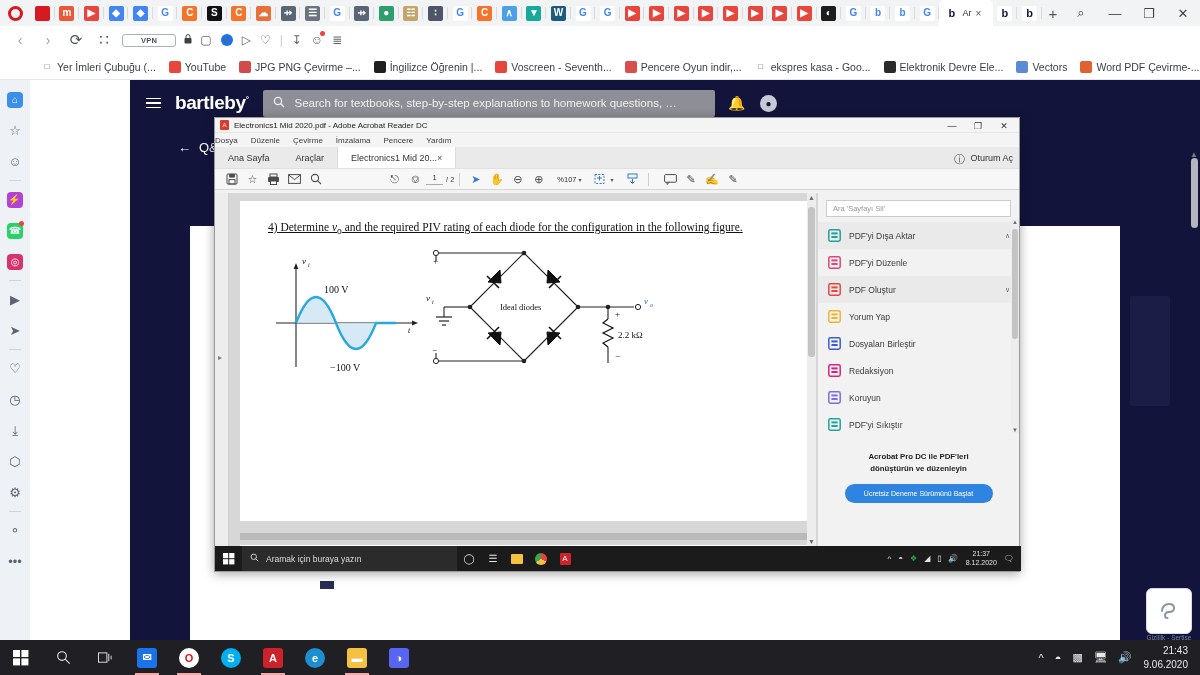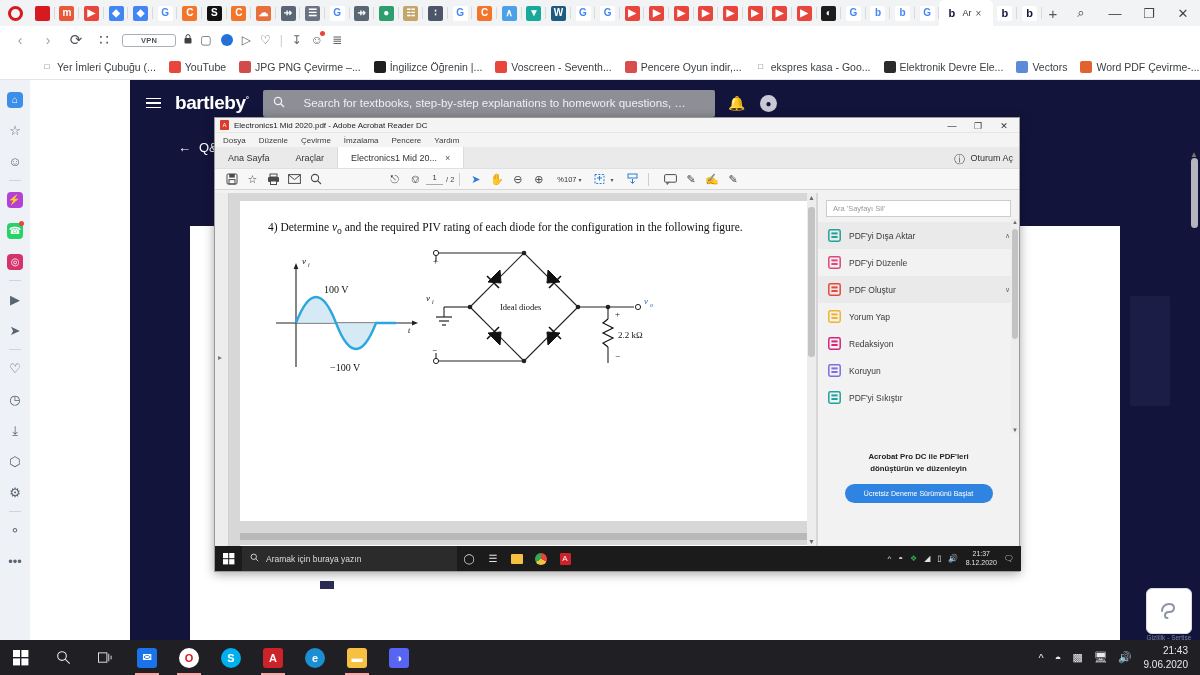--- a/index.html
+++ b/index.html
@@ -95,21 +95,21 @@
   .bt-header {
     position:absolute; left:100px; top:0px; width:1070px; height:46px;
     background:#13143c; display:flex; align-items:center; padding:0 16px; gap:14px;
   }
   .hamb { display:flex;flex-direction:column;gap:3px; }
   .hamb i{display:block;width:15px;height:1.6px;background:#fff;}
   .brand { color:#fff; font-size:19px; font-weight:bold; letter-spacing:-0.4px;}
   .brand sup{font-size:8px; vertical-align:super;}
   .searchbox {
     flex:1; max-width:452px; height:27px; background:#8e8e96; border-radius:2px;
-    display:flex; align-items:center; gap:19px; padding:0 10px; color:#efeff2; font-size:11.5px;
+    display:flex; align-items:center; gap:10px; padding:0 10px; color:#efeff2; font-size:11.5px;
   }
   .askbtn {
     margin-left:auto; background:#137a53; color:#fff; height:27px; border-radius:2px;
     display:flex; align-items:center; gap:7px; padding:0 12px; font-size:12px; font-weight:bold;
   }
   .hdr-ico{color:#c9c9d6;font-size:14px;}
   .hdr-avatar{width:17px;height:17px;border-radius:50%;background:#c9c9d6;display:flex;
      align-items:center;justify-content:center;font-size:10px;color:#13143c;}
 
   .bt-body{position:absolute;left:100px;top:46px;width:1070px;height:549px;background:#13143c;}
@@ -137,45 +137,45 @@
     background:#f2f2f2; border:1px solid #9a9a9a;
     box-shadow:0 2px 10px rgba(0,0,0,.35);
   }
   .acro-title{height:15px;background:#f4f4f4;display:flex;align-items:center;padding:0 5px;gap:5px;
      border-bottom:1px solid #e6e6e6;}
   .acro-title .pdfico{width:9px;height:10px;background:#dc3d2a;color:#fff;font-size:6px;
      display:flex;align-items:center;justify-content:center;border-radius:1px;}
   .acro-title .ttxt{font-size:8px;color:#1a1a1a;}
   .acro-win{position:absolute;right:2px;top:0;display:flex;gap:0;}
   .acro-win span{width:26px;height:15px;display:flex;align-items:center;justify-content:center;font-size:9px;color:#333;}
-  .acro-menu{height:14px;display:flex;align-items:center;gap:13px;padding-left:8px;background:#f4f4f4;}
+  .acro-menu{height:14px;display:flex;align-items:center;gap:13px;padding-left:0;background:#f4f4f4;}
   .acro-menu span{font-size:8px;color:#3a3a3a;}
   .acro-tabs{height:21px;background:#eaeaea;display:flex;align-items:flex-end;}
   .acro-tab{height:21px;display:flex;align-items:center;padding:0 13px;font-size:9px;color:#333;}
-  .acro-tab.doc{background:#fff;gap:8px;border-left:1px solid #dcdcdc;border-right:1px solid #dcdcdc;}
+  .acro-tab.doc{background:#fff;gap:0;border-left:1px solid #dcdcdc;border-right:1px solid #dcdcdc;}
   .acro-tab.doc .x{font-size:9px;color:#555;}
   .acro-help{position:absolute;right:54px;top:34px;font-size:11px;color:#555;}
   .acro-signin{position:absolute;right:6px;top:35px;font-size:9px;color:#333;}
   .acro-toolbar{height:22px;background:#f7f7f7;border-top:1px solid #e0e0e0;border-bottom:1px solid #d6d6d6;
      display:flex;align-items:center;gap:0;padding-left:6px;}
   .tb{width:21px;height:21px;display:flex;align-items:center;justify-content:center;font-size:11px;color:#4b4b4b;}
   .tb.blue{color:#2e7cd6;}
   .tb-sep{width:1px;height:13px;background:#cfcfcf;margin:0 5px;}
   .pagebox{width:17px;height:12px;border-bottom:1px solid #aaa;text-align:center;font-size:7.5px;color:#333;}
   .pgof{font-size:7.5px;color:#444;margin-left:3px;}
   .zoomval{font-size:7.5px;color:#333;margin:0 2px 0 8px;}
   .caret{font-size:6px;color:#555;}
 
   .acro-main{position:absolute;left:0;top:75px;right:0;bottom:25px;background:#d7d7d7;display:flex;}
   .acro-docpane{position:relative;flex:1;background:#d7d7d7;overflow:hidden;}
   .acro-leftbar{width:14px;background:#ededed;border-right:1px solid #d0d0d0;position:relative;}
   .acro-leftbar .arr{position:absolute;left:3px;top:160px;font-size:8px;color:#7a7a7a;}
   .docpage{position:absolute;left:11px;top:8px;width:570px;height:320px;background:#fff;}
   .qtext{position:absolute;left:28px;top:18px;width:505px;font-family:"Liberation Serif",serif;
-     font-size:11.5px;color:#111;line-height:1.45;}
+     font-size:11.5px;color:#111;line-height:1.45;text-decoration:underline;}
   .docscroll{position:absolute;right:1px;top:0;bottom:0;width:9px;background:#ededed;}
   .docscroll .thumb{position:absolute;top:14px;left:1px;width:7px;height:150px;background:#c3c3c3;border-radius:3px;}
   .docscroll .a{position:absolute;left:1px;font-size:7px;color:#6b6b6b;width:7px;text-align:center;}
   .page-sep{position:absolute;left:11px;top:340px;width:570px;height:7px;background:#b9b9b9;}
   .docpage2{position:absolute;left:11px;top:352px;width:570px;height:28px;background:#fff;}
 
   .acro-right{width:202px;background:#f2f2f2;border-left:1px solid #d7d7d7;position:relative;}
   .srchbox{margin:7px 8px 5px 8px;height:17px;background:#fff;border:1px solid #ccc;
      display:flex;align-items:center;padding:0 6px;font-size:7.5px;color:#999;}
   .tool{height:27px;display:flex;align-items:center;gap:8px;padding:0 9px;font-size:8.5px;color:#3a3a3a;}
@@ -811,20 +811,30 @@
                   <rect x="0.8" y="0.8" width="11.4" height="11.4" rx="1.6" fill="none" stroke="#f0b429" stroke-width="1.5"></rect>
                   <rect x="3.4" y="3.4" width="6.2" height="2" fill="#f0b429"></rect>
                   <rect x="3.4" y="7" width="6.2" height="2" fill="#f0b429"></rect>
                 </svg>
               </span>
               <span>Yorum Yap</span>
             </div>
             <div class="tool">
               <span class="ti">
                 <svg width="13" height="13" viewBox="0 0 13 13">
+                  <rect x="0.8" y="0.8" width="11.4" height="11.4" rx="1.6" fill="none" stroke="#3b5bd6" stroke-width="1.5"></rect>
+                  <rect x="3.4" y="3.4" width="6.2" height="2" fill="#3b5bd6"></rect>
+                  <rect x="3.4" y="7" width="6.2" height="2" fill="#3b5bd6"></rect>
+                </svg>
+              </span>
+              <span>Dosyaları Birleştir</span>
+            </div>
+            <div class="tool">
+              <span class="ti">
+                <svg width="13" height="13" viewBox="0 0 13 13">
                   <rect x="0.8" y="0.8" width="11.4" height="11.4" rx="1.6" fill="none" stroke="#d6237a" stroke-width="1.5"></rect>
                   <rect x="3.4" y="3.4" width="6.2" height="2" fill="#d6237a"></rect>
                   <rect x="3.4" y="7" width="6.2" height="2" fill="#d6237a"></rect>
                 </svg>
               </span>
               <span>Redaksiyon</span>
             </div>
             <div class="tool">
               <span class="ti">
                 <svg width="13" height="13" viewBox="0 0 13 13">

